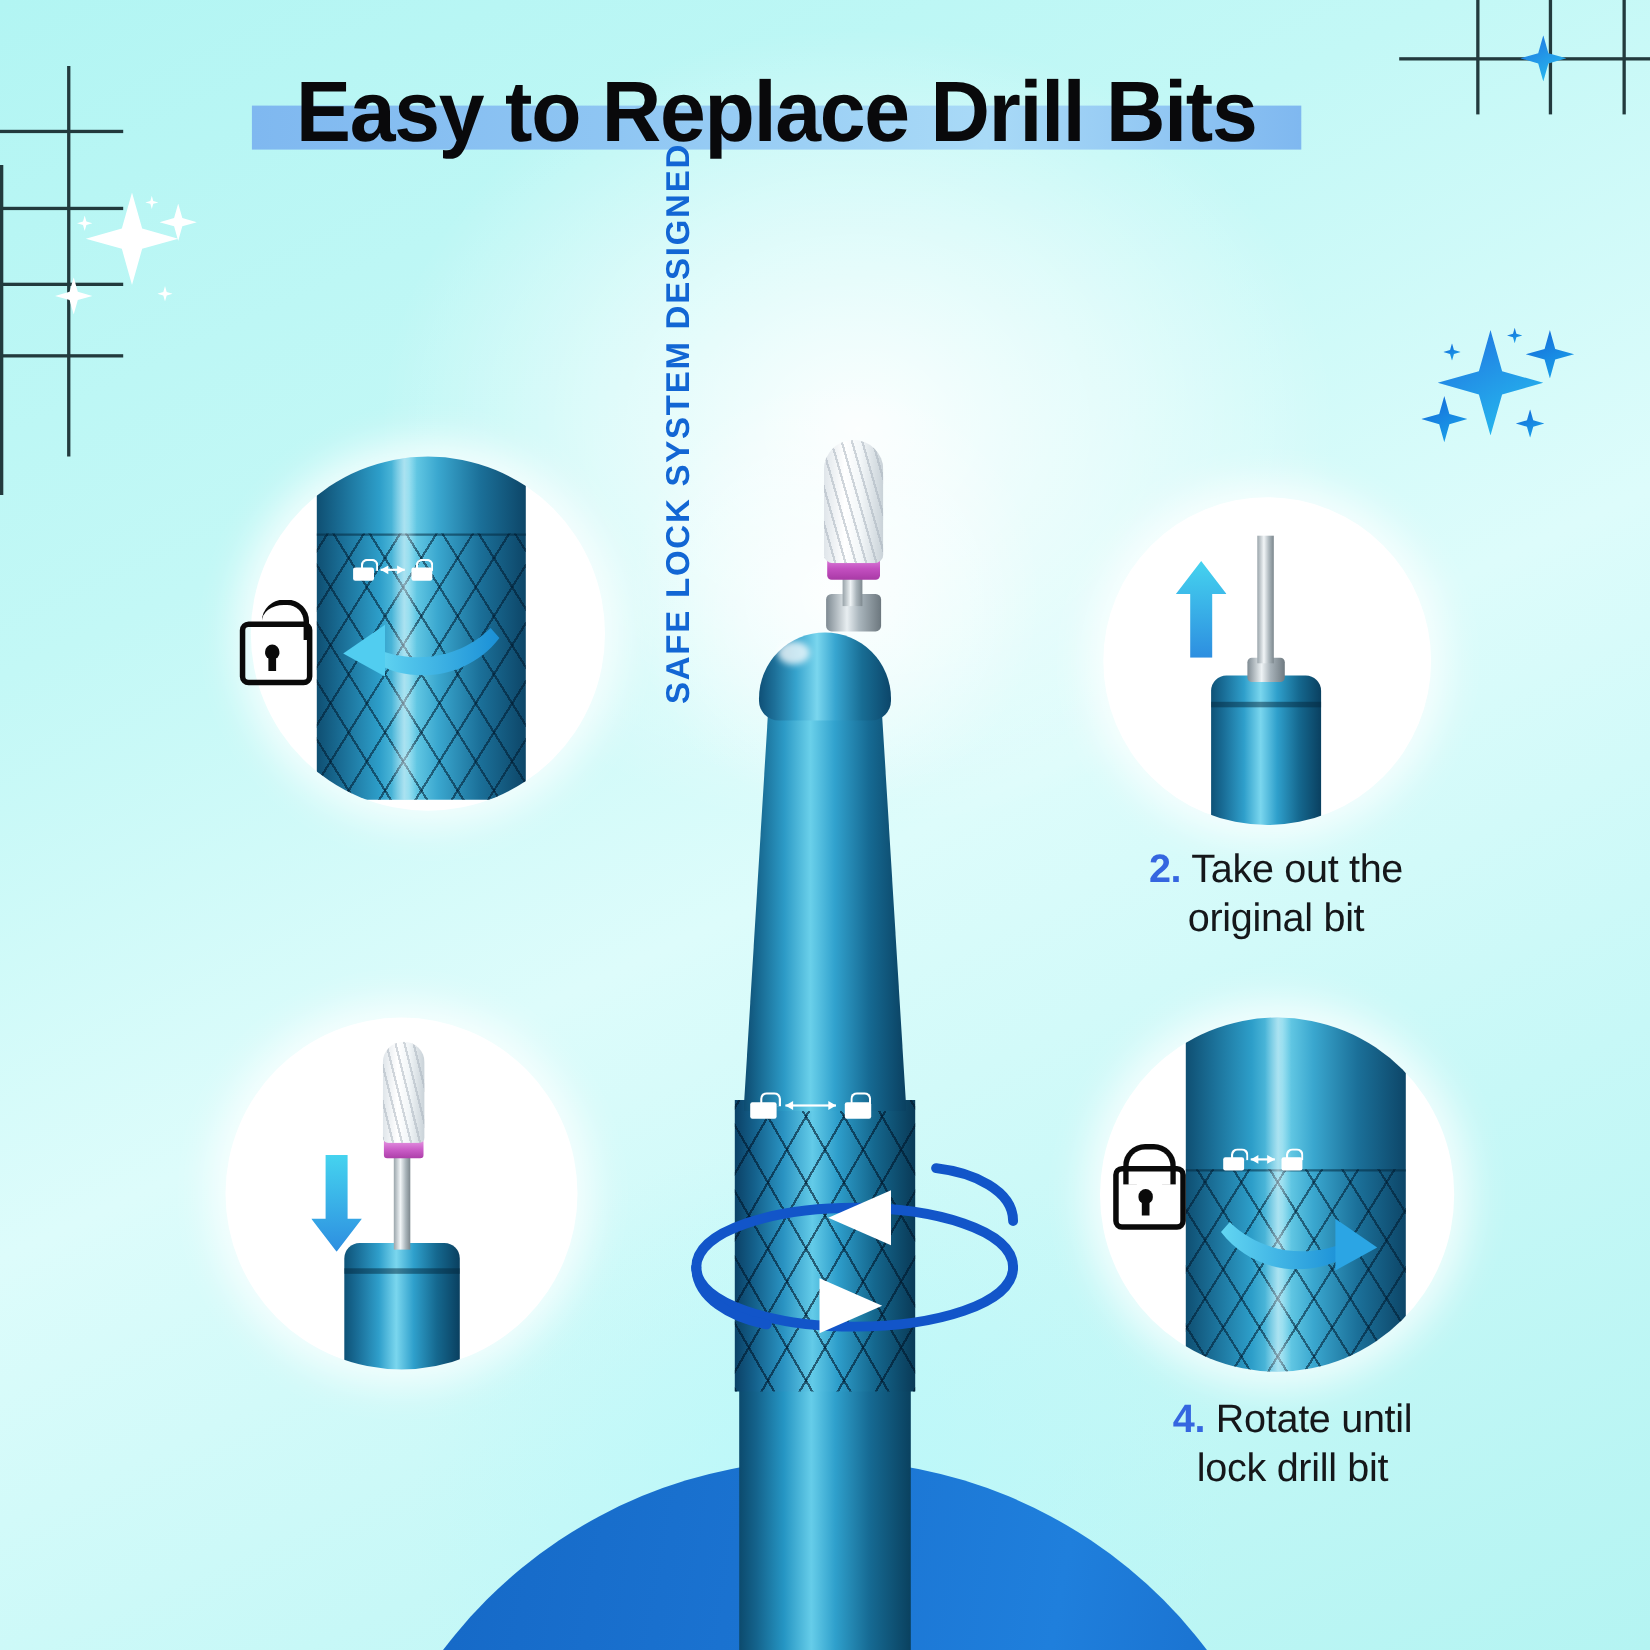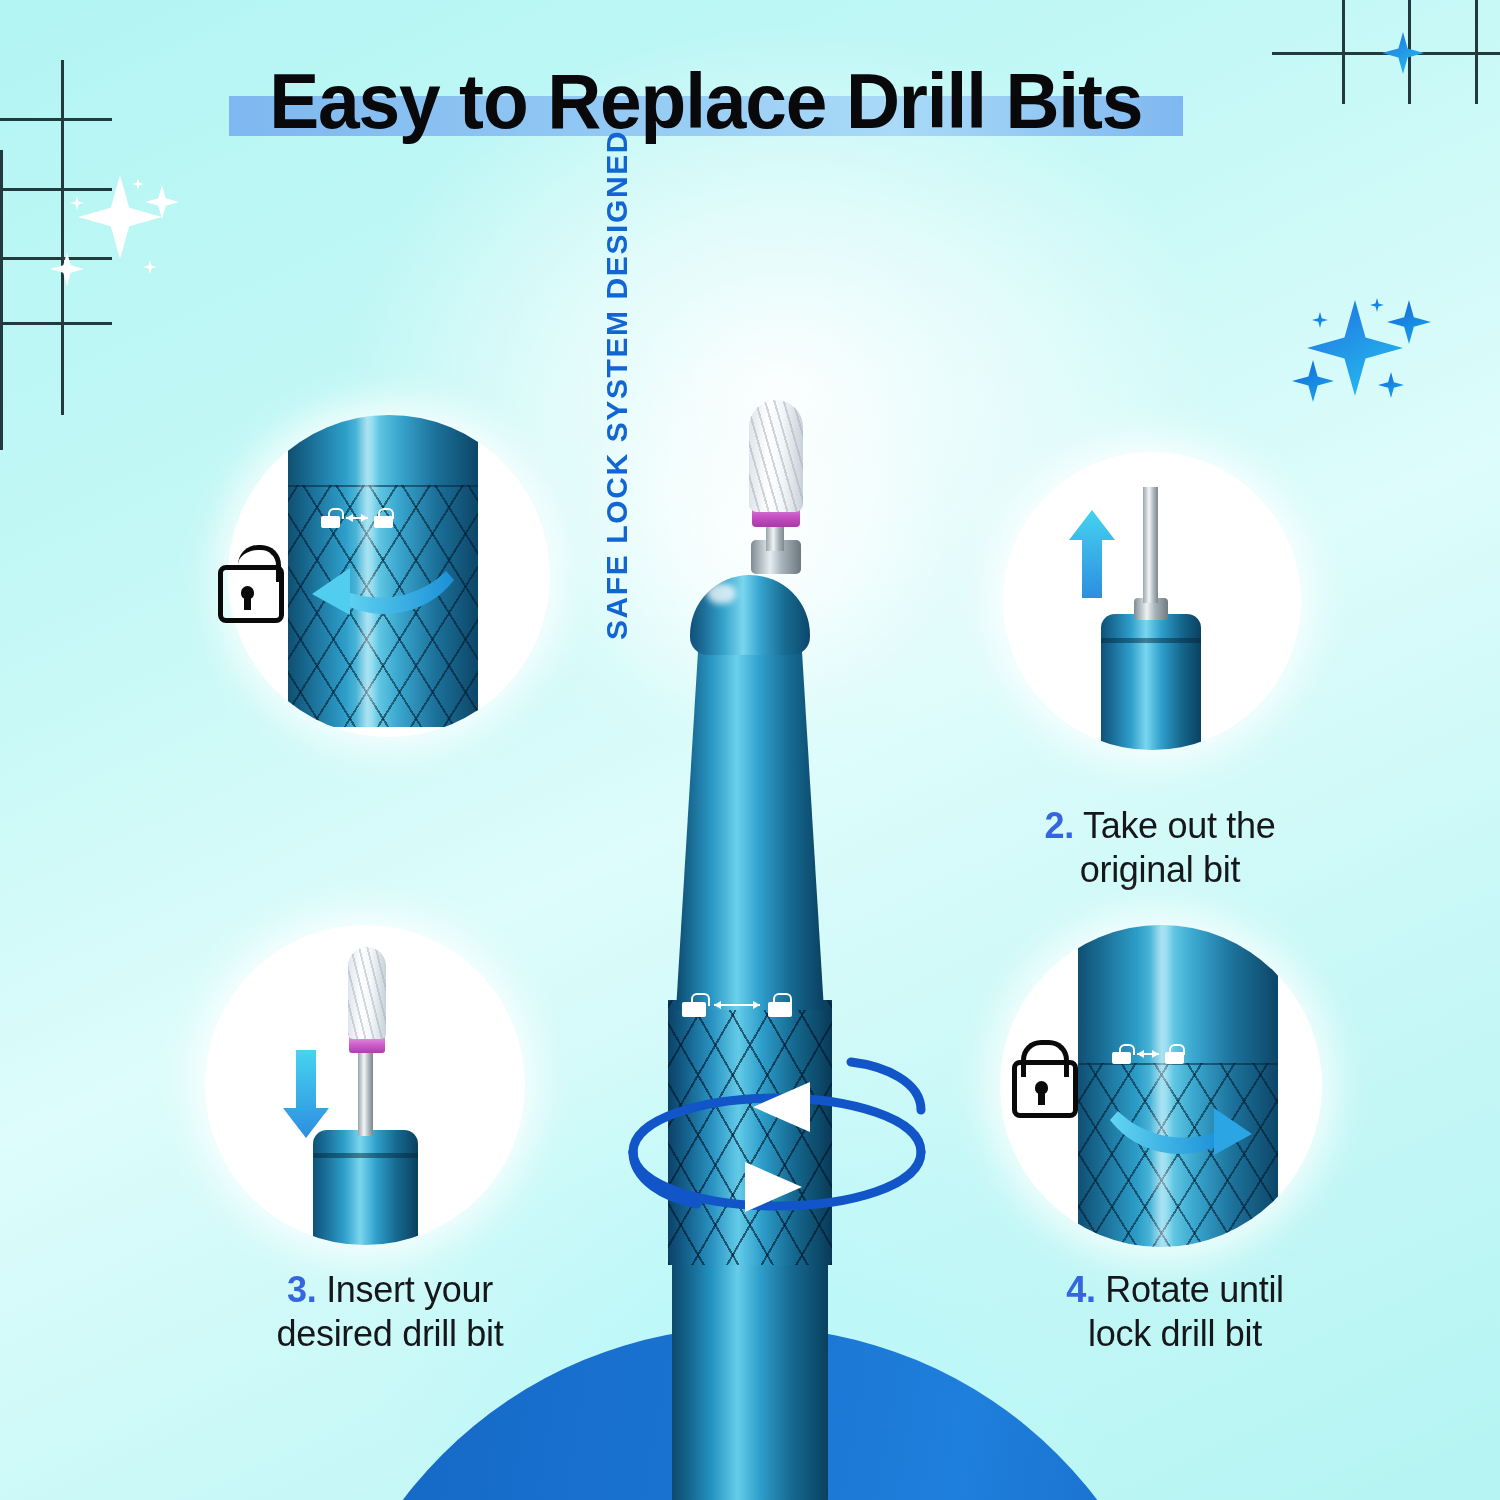--- a/index.html
+++ b/index.html
@@ -291,21 +291,21 @@
     <svg class="fat-arrow" style="left:66px;top:58px;" width="46" height="88" viewBox="0 0 46 88">
       <defs>
           <linearGradient id="gU" x1="0" y1="1" x2="0" y2="0">
         <stop offset="0" stop-color="#2d8ee0"></stop>
             <stop offset="1" stop-color="#45d3ef"></stop>
           </linearGradient>
         </defs>
       <path d="M23,0 L46,30 L33,30 L33,88 L13,88 L13,30 L0,30 Z" fill="url(#gU)"></path>
     </svg>
   </div>
-  <div class="cap-wrap" style="left:950px;top:804px;width:420px;text-align:center;">
+  <div class="cap-wrap" style="left:950px;top:768px;width:420px;text-align:center;">
     <div class="cap"><span class="num">2.</span> <span>Take out the
 original bit</span></div>
   </div>
 
   <div class="circle" style="left:205px;top:925px;width:320px;height:320px;">
 
     <div style="position:absolute;left:108px;top:205px;width:105px;height:150px;border-radius:14px 14px 6px 6px;
                 background:linear-gradient(90deg,#0e5277 0%,#1a6f99 12%,#2f9fcb 30%,#7ad6ee 45%,#2fa0cc 60%,#15688f 80%,#0a4060 100%);"></div>
     <div style="position:absolute;left:108px;top:228px;width:105px;height:5px;background:rgba(4,40,62,.5);"></div>
 
@@ -321,24 +321,20 @@
 
     <svg class="fat-arrow" style="left:78px;top:125px;" width="46" height="88" viewBox="0 0 46 88">
       <defs>
           <linearGradient id="gD" x1="0" y1="0" x2="0" y2="1">
         <stop offset="0" stop-color="#45d3ef"></stop>
             <stop offset="1" stop-color="#2d8ee0"></stop>
           </linearGradient>
         </defs>
       <path d="M23,88 L46,58 L33,58 L33,0 L13,0 L13,58 L0,58 Z" fill="url(#gD)"></path>
     </svg>
-  </div>
-  <div class="cap-wrap" style="left:180px;top:1268px;width:420px;">
-    <div class="cap"><span class="num">3.</span> <span>Insert your
-desired drill bit</span></div>
   </div>
 
   <div class="circle" style="left:1000px;top:925px;width:322px;height:322px;">
     <div class="collar" style="left:78px;top:-10px;width:200px;height:345px;">
       <div class="topband" style="height:148px;"></div>
       <div class="knurl" style="top:148px;"></div>
       <div class="gloss"></div>
     </div>
     <div class="mini-marks" style="left:112px;top:118px;width:72px;height:22px;">
       <div class="mini-lock" style="width:19px;height:20px;">

